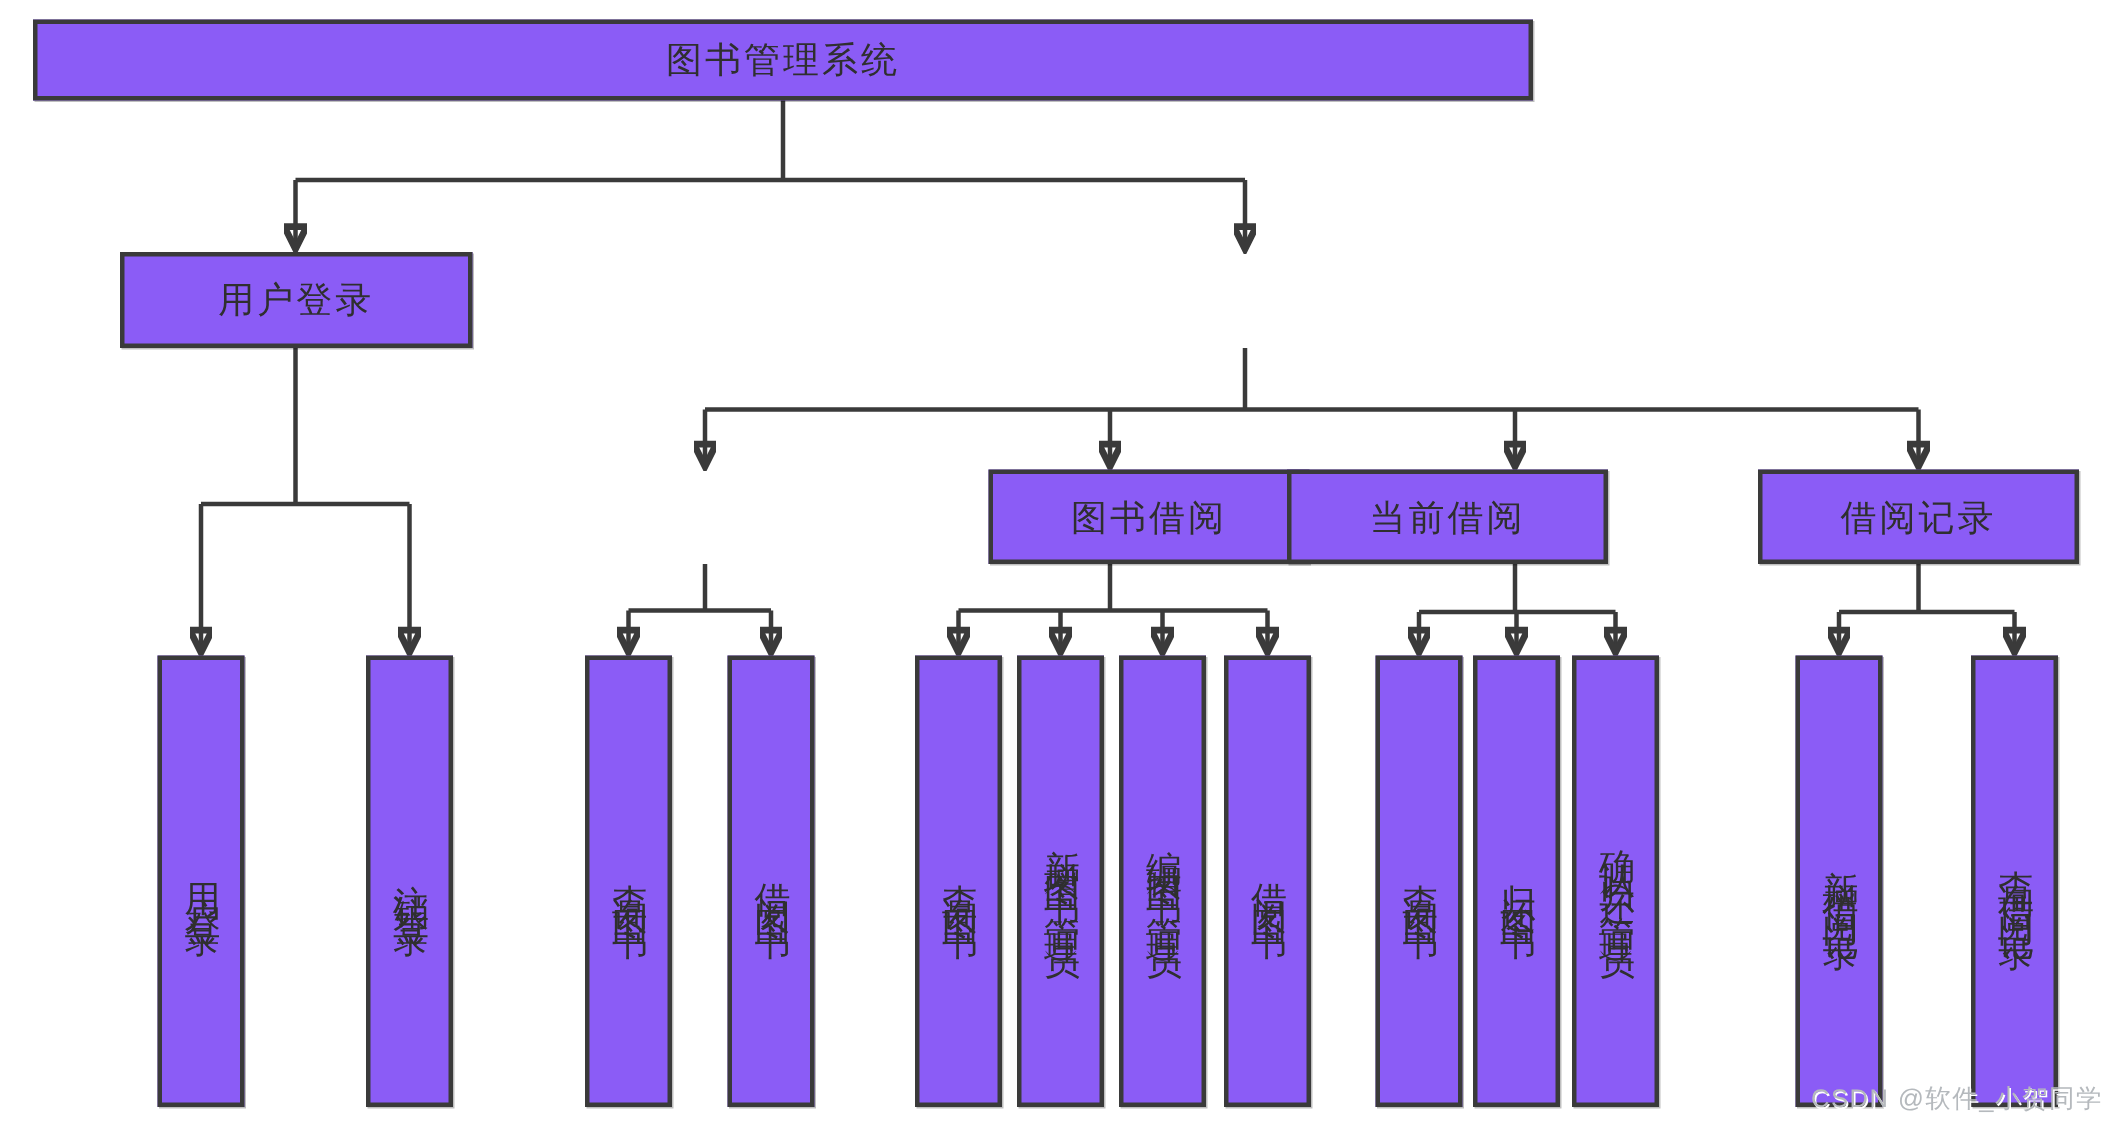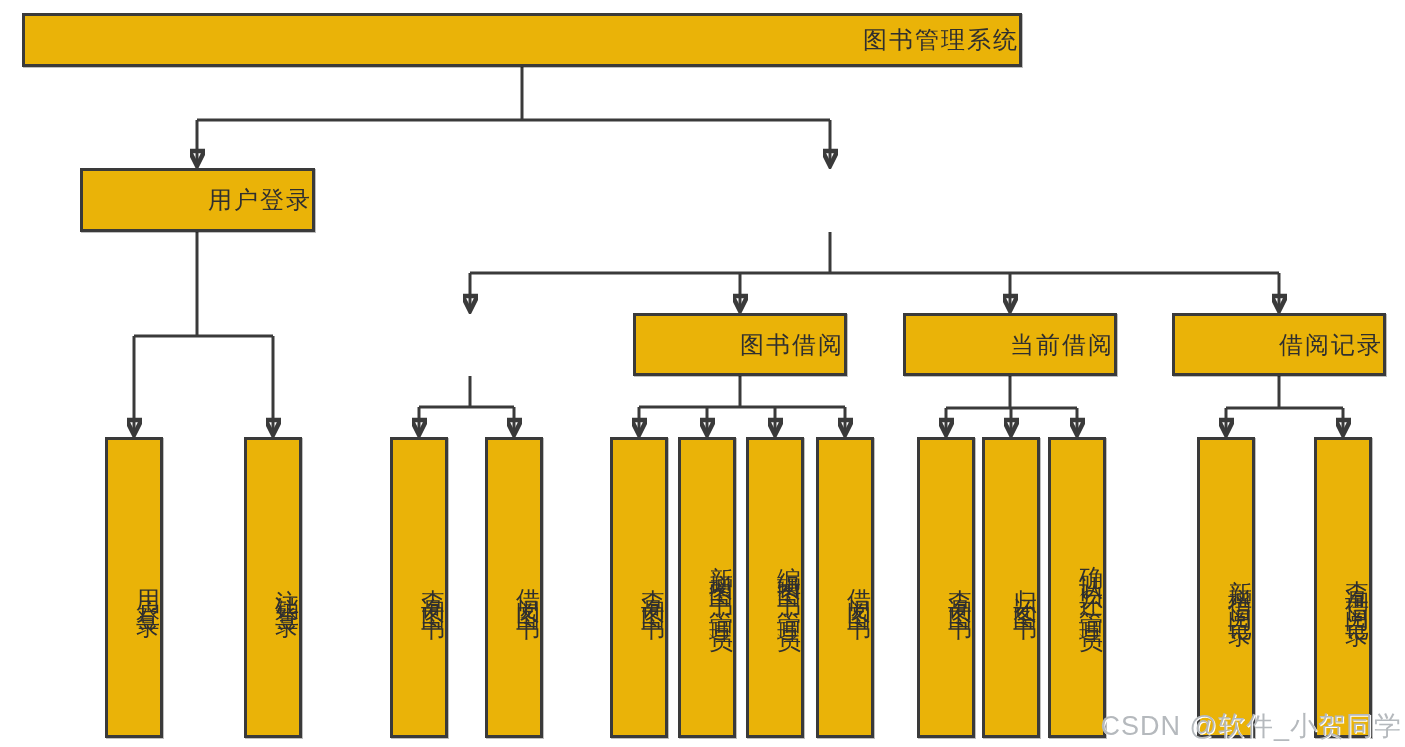--- a/index.html
+++ b/index.html
@@ -9,40 +9,40 @@
     width:1405px;height:747px;
     background:var(--background,#ffffff);
     font-family:"Liberation Sans","DejaVu Sans",sans-serif;
     overflow:hidden;
   }
   .connectors{position:absolute;left:0;top:0;color:var(--line,#3a3a3a)}
   .connectors path{stroke:currentColor;stroke-width:3;fill:none}
   .node{
     position:absolute;
     border:3px solid var(--line,#3a3a3a);
-    background:#eab308;
-    display:flex;align-items:center;justify-content:flex-end;
+    background:#8b5cf6;
+    display:flex;align-items:center;justify-content:center;
     color:var(--text,#2f2f2f);
     box-shadow:1px 1px 0 rgba(0,0,0,0.25);
   }
   .h-label{font-size:24px;letter-spacing:2px;white-space:nowrap}
   .v-label{
     writing-mode:vertical-rl;
     text-orientation:mixed;
     font-size:24px;
     line-height:1;
     letter-spacing:9px;
   }
   .root{left:22px;top:13px;width:1000px;height:54px}
   .lvl2{top:168px;width:235px;height:64px}
   .lvl3{top:313px;width:214px;height:63px}
   .leaf{top:437px;width:58px;height:301px}
   .watermark{
     position:absolute;right:3px;bottom:3px;
-    font-size:27px;letter-spacing:1px;
+    font-size:17px;letter-spacing:1px;
     color:var(--watermark,#b5b9bd);
     text-shadow:1px 1px 0 #ffffff;
     z-index:5;white-space:nowrap;
   }
 </style>
 </head>
 <body>
 
 <div class="canvas">
 
@@ -109,24 +109,24 @@
   </svg>
 
   <div class="node root">
     <span class="h-label">图书管理系统</span>
   </div>
 
   <div class="node lvl2" style="left:80px">
     <span class="h-label">用户登录</span>
   </div>
 
-  <div class="node lvl3" style="left:633px">
+  <div class="node lvl3" style="left:659px">
     <span class="h-label">图书借阅</span>
   </div>
-  <div class="node lvl3" style="left:903px">
+  <div class="node lvl3" style="left:858px">
     <span class="h-label">当前借阅</span>
   </div>
   <div class="node lvl3" style="left:1172px">
     <span class="h-label">借阅记录</span>
   </div>
 
   <div class="node leaf" style="left:105px">
     <span class="v-label">用户登录</span>
   </div>
   <div class="node leaf" style="left:244px">

